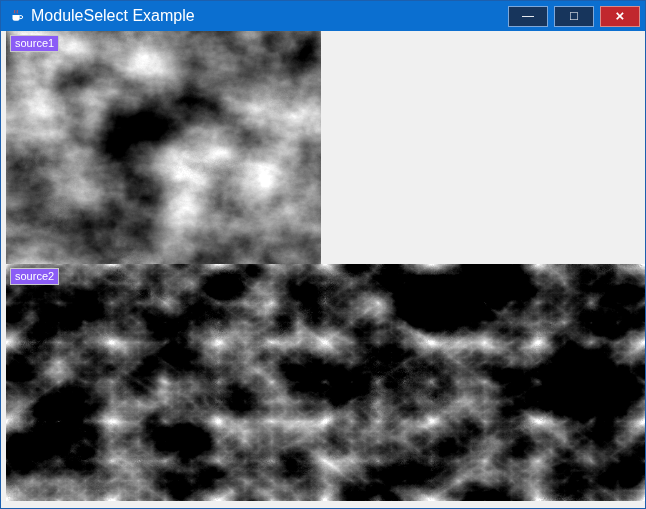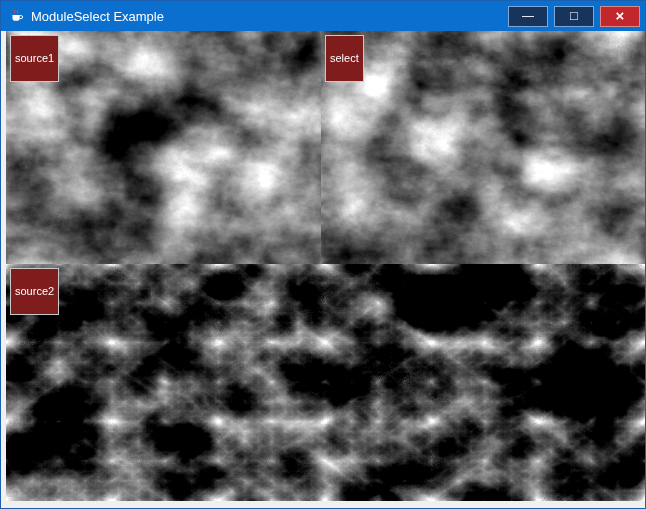--- a/index.html
+++ b/index.html
@@ -29,21 +29,21 @@
   .appicon {
     width: 16px;
     height: 16px;
     margin: 0 6px 0 8px;
     display: inline-flex;
     align-items: center;
     justify-content: center;
   }
   .title {
     color: #ffffff;
-    font-size: 13px;
+    font-size: 16px;
     white-space: nowrap;
   }
   .controls {
     margin-left: auto;
     display: flex;
     align-items: center;
     height: 100%;
     padding-right: 5px;
     gap: 6px;
   }
@@ -80,25 +80,25 @@
     background: #222;
   }
   .panel svg { display: block; }
   .p1 { left: 5px;   top: 0;     width: 315px; height: 235px; }
   .p2 { left: 320px; top: 0;     width: 324px; height: 235px; }
   .p3 { left: 5px;   top: 233px; width: 639px; height: 237px; }
   .plabel {
     position: absolute;
     top: 4px;
     left: 4px;
-    background: #7f1d1d;
+    background: #8b5cf6;
     color: #ffffff;
     font-size: 11px;
     line-height: 13px;
-    padding: 16px 4px;
+    padding: 1px 4px;
     border: 1px solid #c8c8c8;
     white-space: nowrap;
   }
 </style>
 </head>
 <body>
 
 <div class="window">
 
   <div class="titlebar">
@@ -138,37 +138,20 @@
               <feFuncG type="linear" slope="3.2" intercept="-1.1"></feFuncG>
               <feFuncB type="linear" slope="3.2" intercept="-1.1"></feFuncB>
             </feComponentTransfer>
           </filter>
         </defs>
         <rect x="0" y="0" width="315" height="235" fill="#303030" filter="url(#noise-src1)"></rect>
       </svg>
       <span class="plabel">source1</span>
     </div>
 
-    <div class="panel p2">
-      <svg width="324" height="235">
-        <defs>
-          <filter id="noise-sel" x="0%" y="0%" width="100%" height="100%" color-interpolation-filters="sRGB">
-            <feTurbulence type="fractalNoise" baseFrequency="0.013 0.015" numOctaves="6" seed="23" stitchTiles="stitch"></feTurbulence>
-            <feColorMatrix type="matrix" values="0.33 0.33 0.33 0 0  0.33 0.33 0.33 0 0  0.33 0.33 0.33 0 0  0 0 0 0 1"></feColorMatrix>
-            <feComponentTransfer>
-              <feFuncR type="linear" slope="3.2" intercept="-1.1"></feFuncR>
-              <feFuncG type="linear" slope="3.2" intercept="-1.1"></feFuncG>
-              <feFuncB type="linear" slope="3.2" intercept="-1.1"></feFuncB>
-            </feComponentTransfer>
-          </filter>
-        </defs>
-        <rect x="0" y="0" width="324" height="235" fill="#303030" filter="url(#noise-sel)"></rect>
-      </svg>
-      <span class="plabel">select</span>
-    </div>
 
     <div class="panel p3">
       <svg width="639" height="237">
         <defs>
           <filter id="noise-src2" x="0%" y="0%" width="100%" height="100%" color-interpolation-filters="sRGB">
             <feTurbulence type="turbulence" baseFrequency="0.009 0.011" numOctaves="8" seed="47" stitchTiles="stitch"></feTurbulence>
             <feColorMatrix type="matrix" values="0.33 0.33 0.33 0 0  0.33 0.33 0.33 0 0  0.33 0.33 0.33 0 0  0 0 0 0 1"></feColorMatrix>
             <feComponentTransfer>
               <feFuncR type="linear" slope="-3.2" intercept="1.2"></feFuncR>
               <feFuncG type="linear" slope="-3.2" intercept="1.2"></feFuncG>

